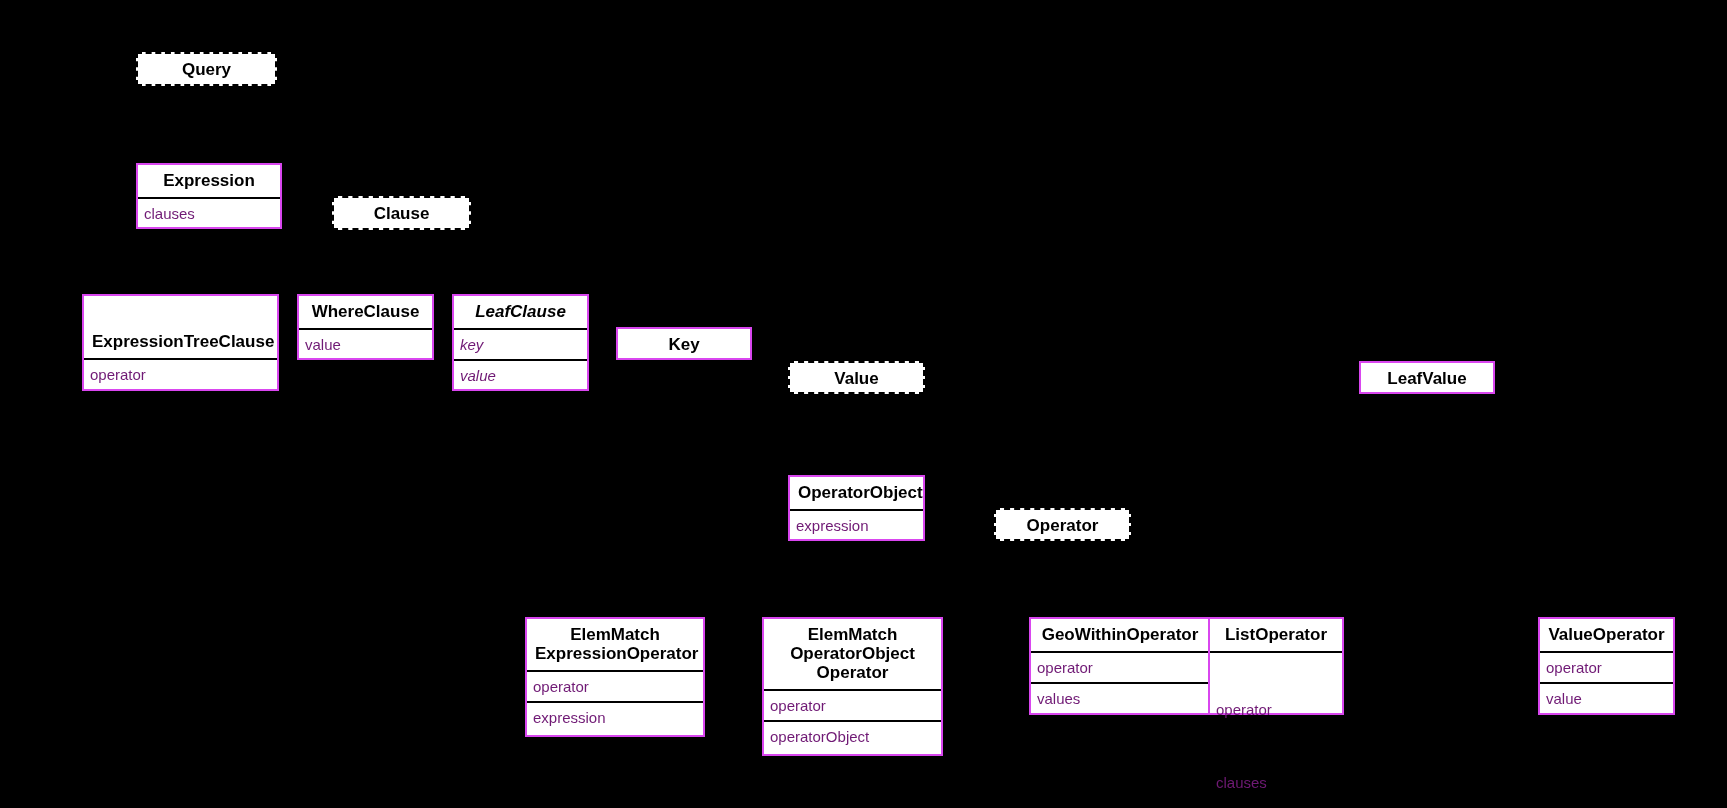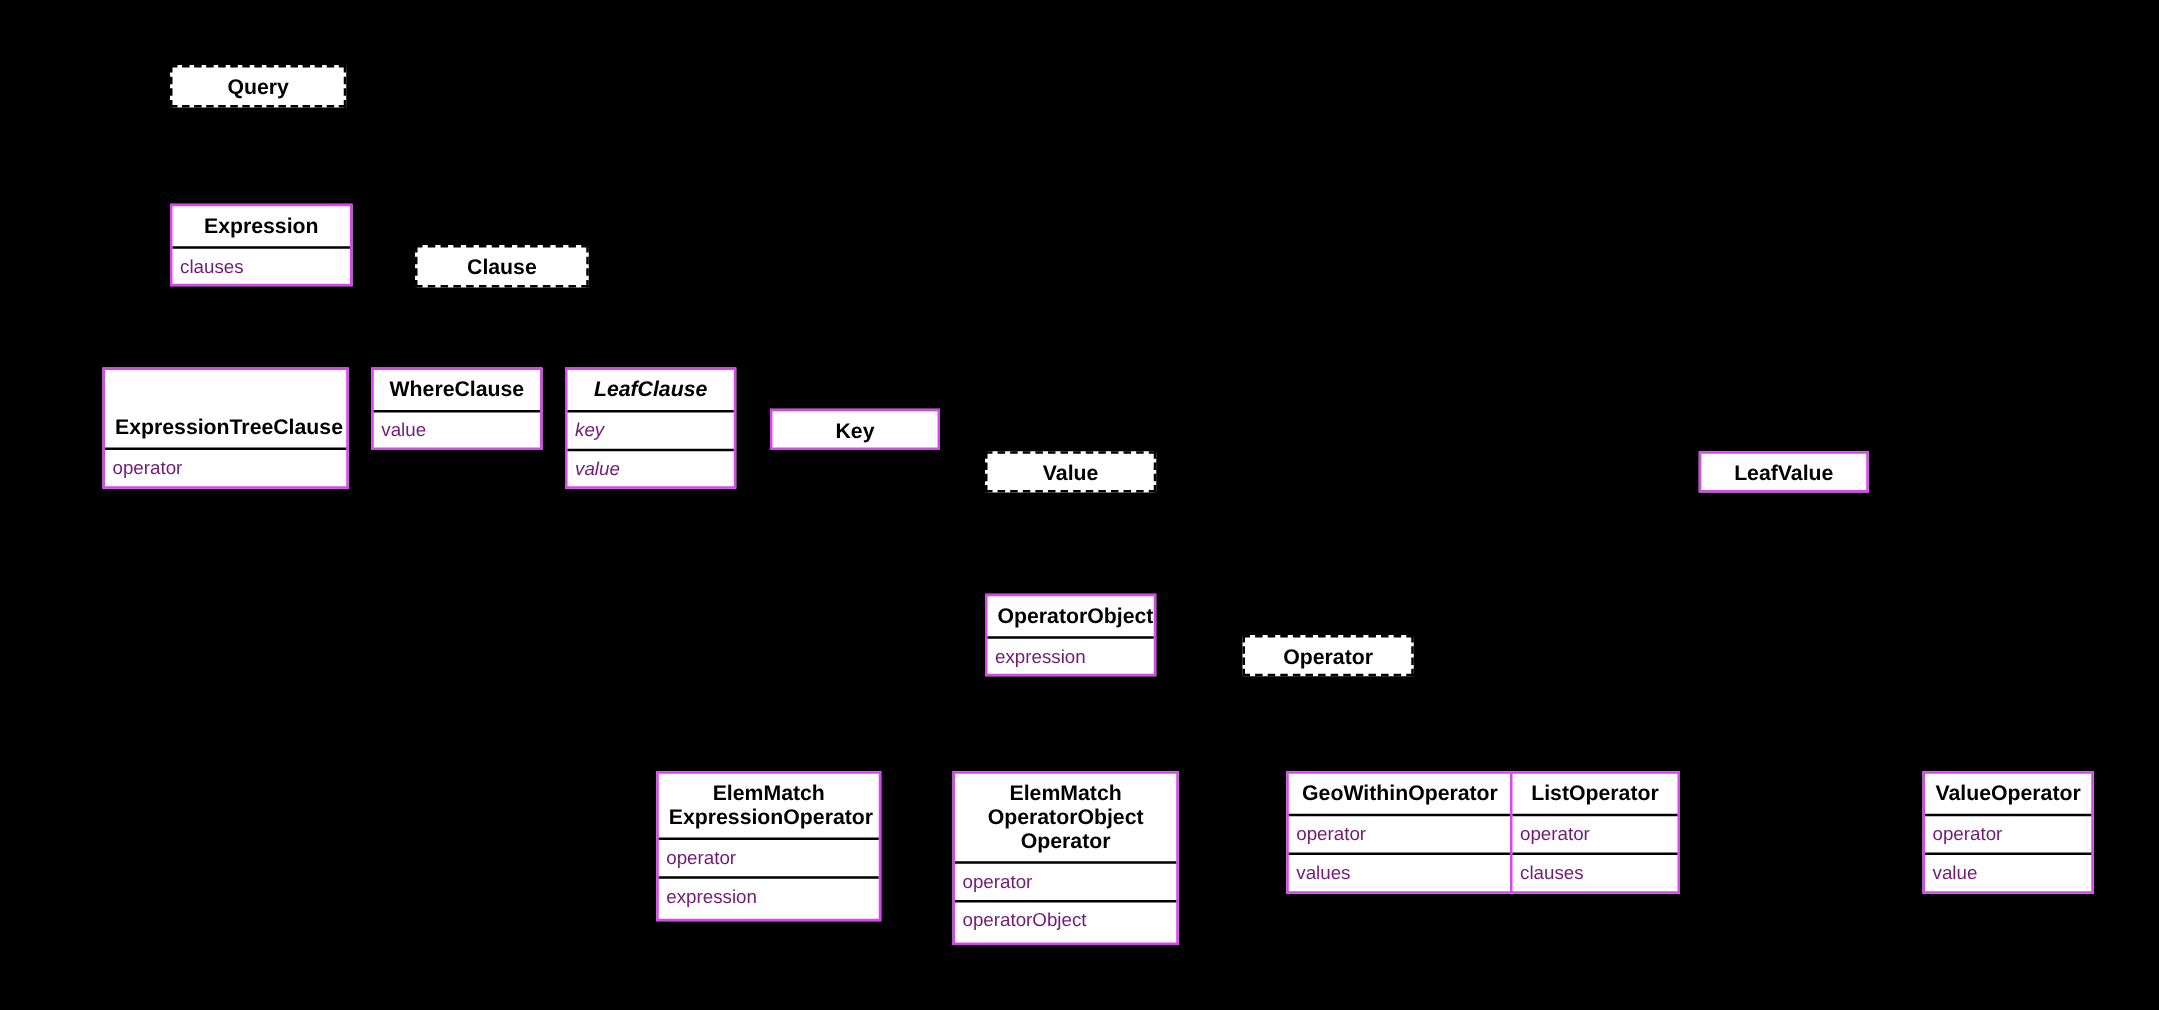--- a/index.html
+++ b/index.html
@@ -107,21 +107,21 @@
 OperatorObject
 Operator</div>
       <div class="attr-row">operator</div>
       <div class="attr-row">operatorObject</div>
     </div>
     <div class="uml-class has-attrs" style="left: 985px; top: 617px; width: 182px; height: 98px; margin-left: 44px;">
       <div class="class-title">GeoWithinOperator</div>
       <div class="attr-row">operator</div>
       <div class="attr-row">values</div>
     </div>
-    <div class="uml-class has-attrs" style="left: 1208px; top: 617px; width: 136px; height: 98px;">
+    <div class="uml-class has-attrs" style="left: 1208px; top: 617px; width: 136px; height: 98px; gap: 42px;">
       <div class="class-title">ListOperator</div>
       <div class="attr-row">operator</div>
       <div class="attr-row">clauses</div>
     </div>
     <div class="uml-class has-attrs" style="left: 1538px; top: 617px; width: 137px; height: 98px;">
       <div class="class-title">ValueOperator</div>
       <div class="attr-row">operator</div>
       <div class="attr-row">value</div>
     </div>
   </div>

